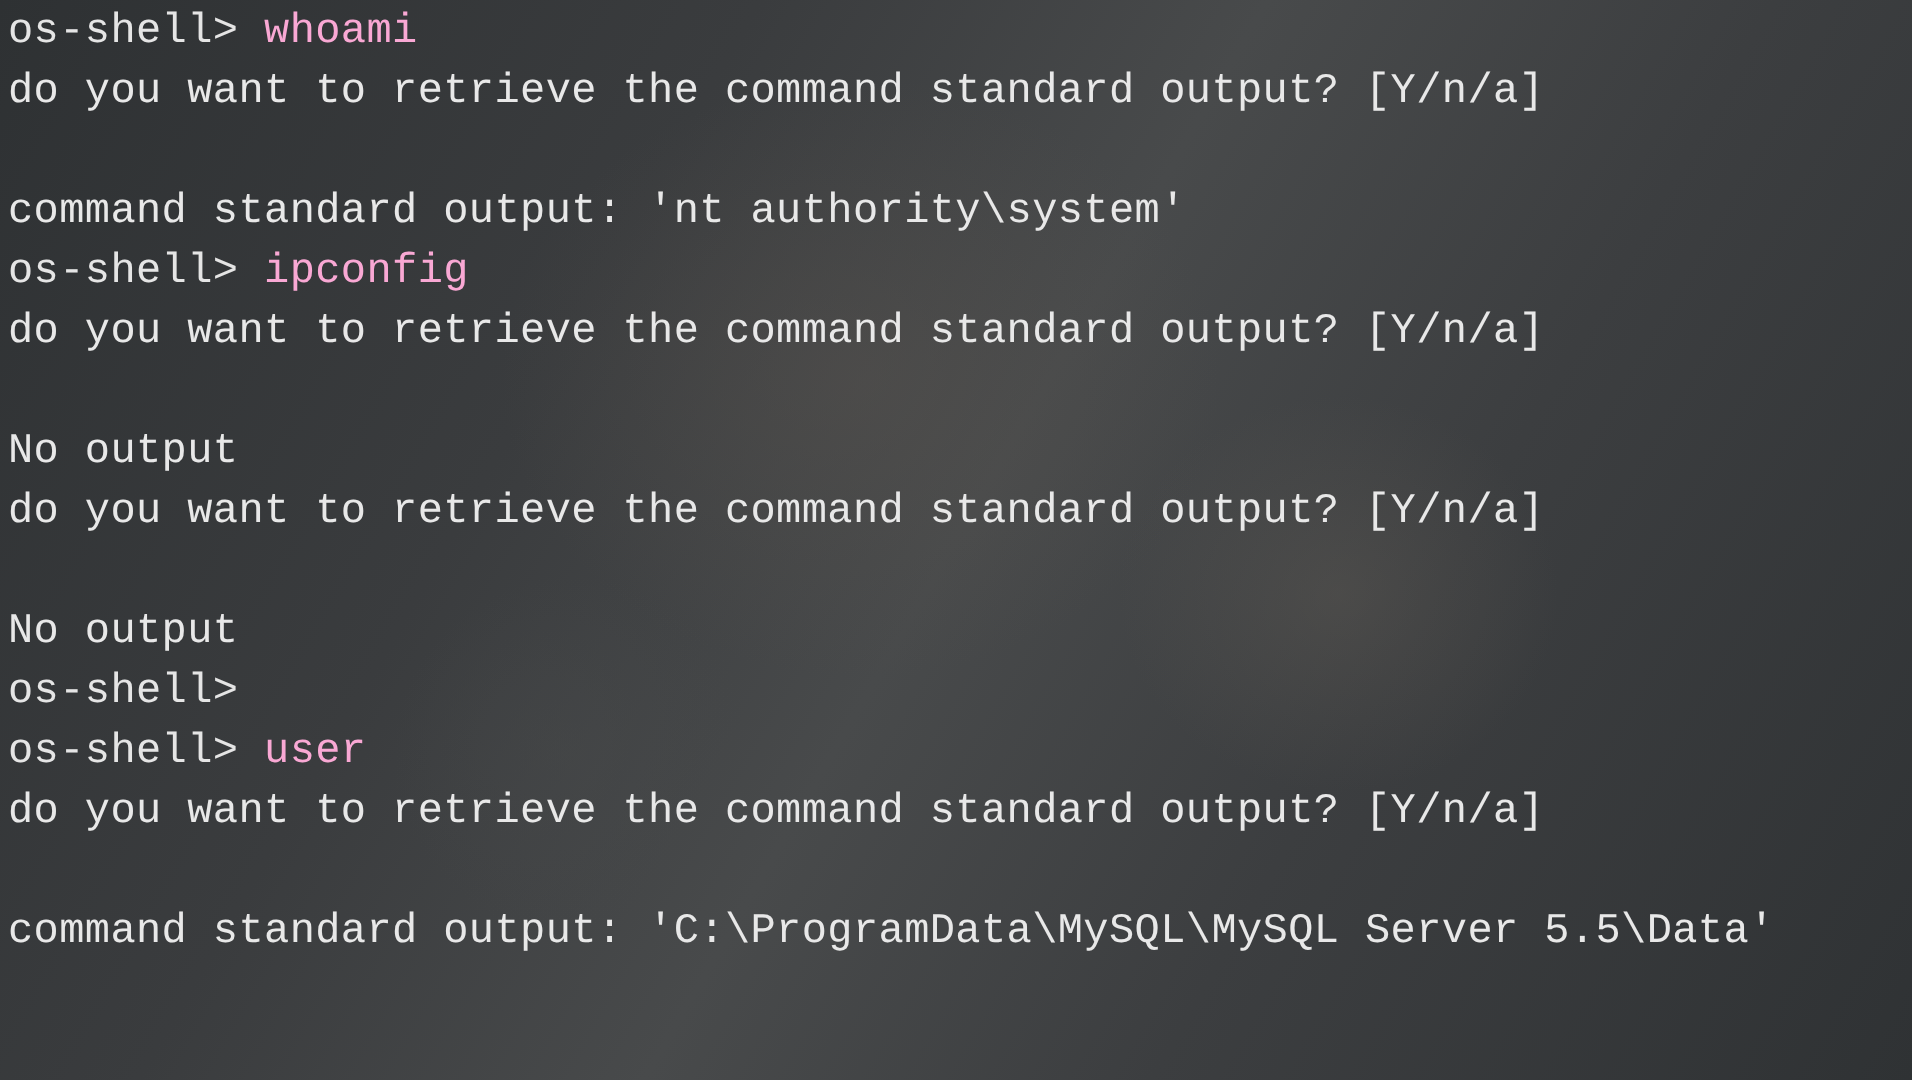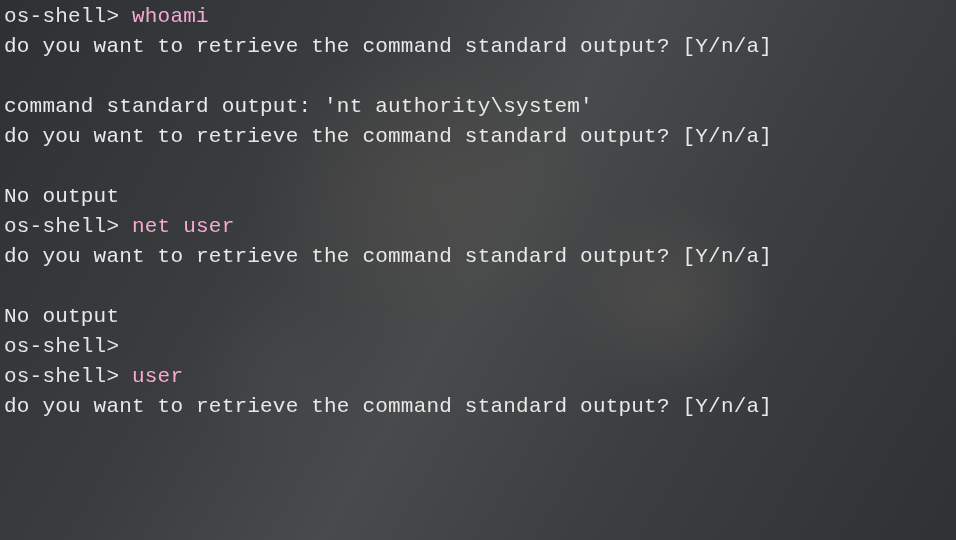--- a/index.html
+++ b/index.html
@@ -36,24 +36,25 @@
     }
   </style>
 </head>
 <body>
 
 <div id="terminal">
     <div class="terminal-line"><span class="prompt">os-shell&gt;</span><span class="cmd"> whoami</span></div>
     <div class="terminal-line">do you want to retrieve the command standard output? [Y/n/a]</div>
     <div class="terminal-line">&nbsp;</div>
     <div class="terminal-line"><span>command standard output:</span><span> 'nt authority\system'</span></div>
+    <div class="terminal-line"><span class="prompt">os-shell&gt;</span><span class="cmd"> ipconfig</span></div>
     <div class="terminal-line">do you want to retrieve the command standard output? [Y/n/a]</div>
     <div class="terminal-line">&nbsp;</div>
     <div class="terminal-line">No output</div>
-    <div class="terminal-line"><span class="prompt">os-shell&gt;</span><span class="cmd"> net user</span></div>
     <div class="terminal-line">do you want to retrieve the command standard output? [Y/n/a]</div>
     <div class="terminal-line">&nbsp;</div>
     <div class="terminal-line">No output</div>
     <div class="terminal-line"><span class="prompt">os-shell&gt;</span><span class="cmd"> </span></div>
     <div class="terminal-line"><span class="prompt">os-shell&gt;</span><span class="cmd"> user</span></div>
     <div class="terminal-line">do you want to retrieve the command standard output? [Y/n/a]</div>
     <div class="terminal-line">&nbsp;</div>
+    <div class="terminal-line"><span>command standard output:</span><span> 'C:\ProgramData\MySQL\MySQL Server 5.5\Data'</span></div>
   </div>
 
 </body></html>

